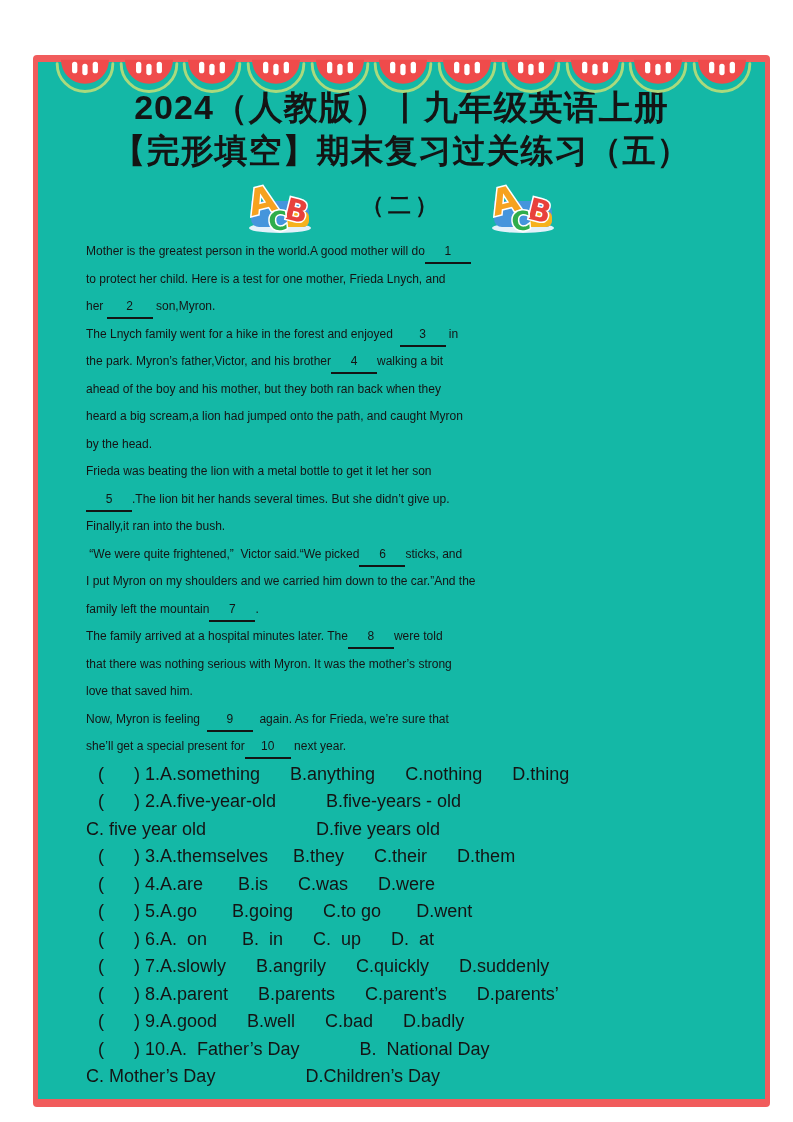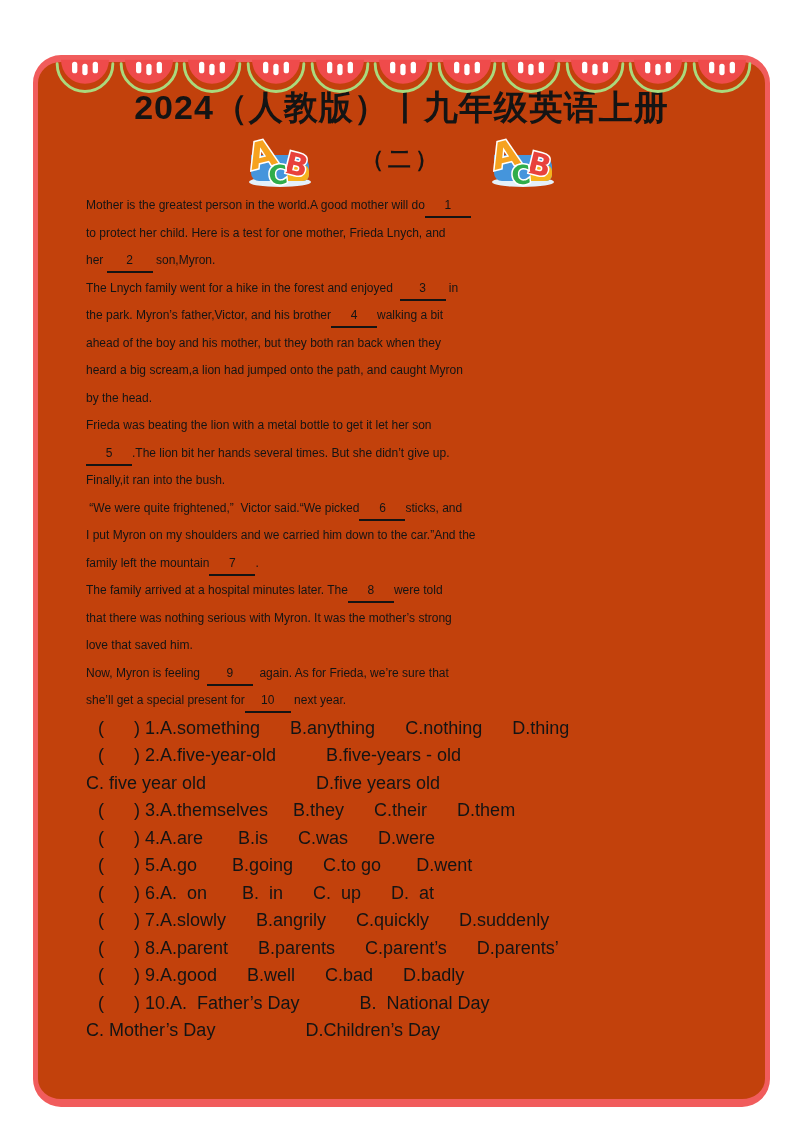--- a/index.html
+++ b/index.html
@@ -6,22 +6,22 @@
   html, body { background: #ffffff; width: 793px; }
   body { font-family: "Liberation Sans", "DejaVu Sans", sans-serif; color: #141414; }
 
   .page {
     position: relative;
     width: 737px;
     height: 1052px;
     margin: 55px 23px 15px 33px;
     border: solid #f15c5c;
     border-width: 7px 5px 8px 5px;
-    border-radius: 28px;
-    background: #c2410c;
+    border-radius: 4px;
+    background: #14b8a6;
   }
 
   .melon-row {
     position: absolute;
     top: -7px; left: 16px; right: 12px;
     display: flex;
     justify-content: space-between;
     pointer-events: none;
   }
   .melon { width: 62px; height: 48px; }
@@ -119,20 +119,21 @@
       </svg>
       <svg class="melon">
         <use href="#melon"></use>
       </svg>
       <svg class="melon">
         <use href="#melon"></use>
       </svg>
     </div>
 
   <div class="title title-1">2024（人教版）丨九年级英语上册</div>
+  <div class="title title-2">【完形填空】期末复习过关练习（五）</div>
 
   <div class="section-row">
     <svg class="abc-icon">
         <use href="#abc"></use>
       </svg>
     <span class="section-label">（二）</span>
     <svg class="abc-icon">
         <use href="#abc"></use>
       </svg>
   </div>

